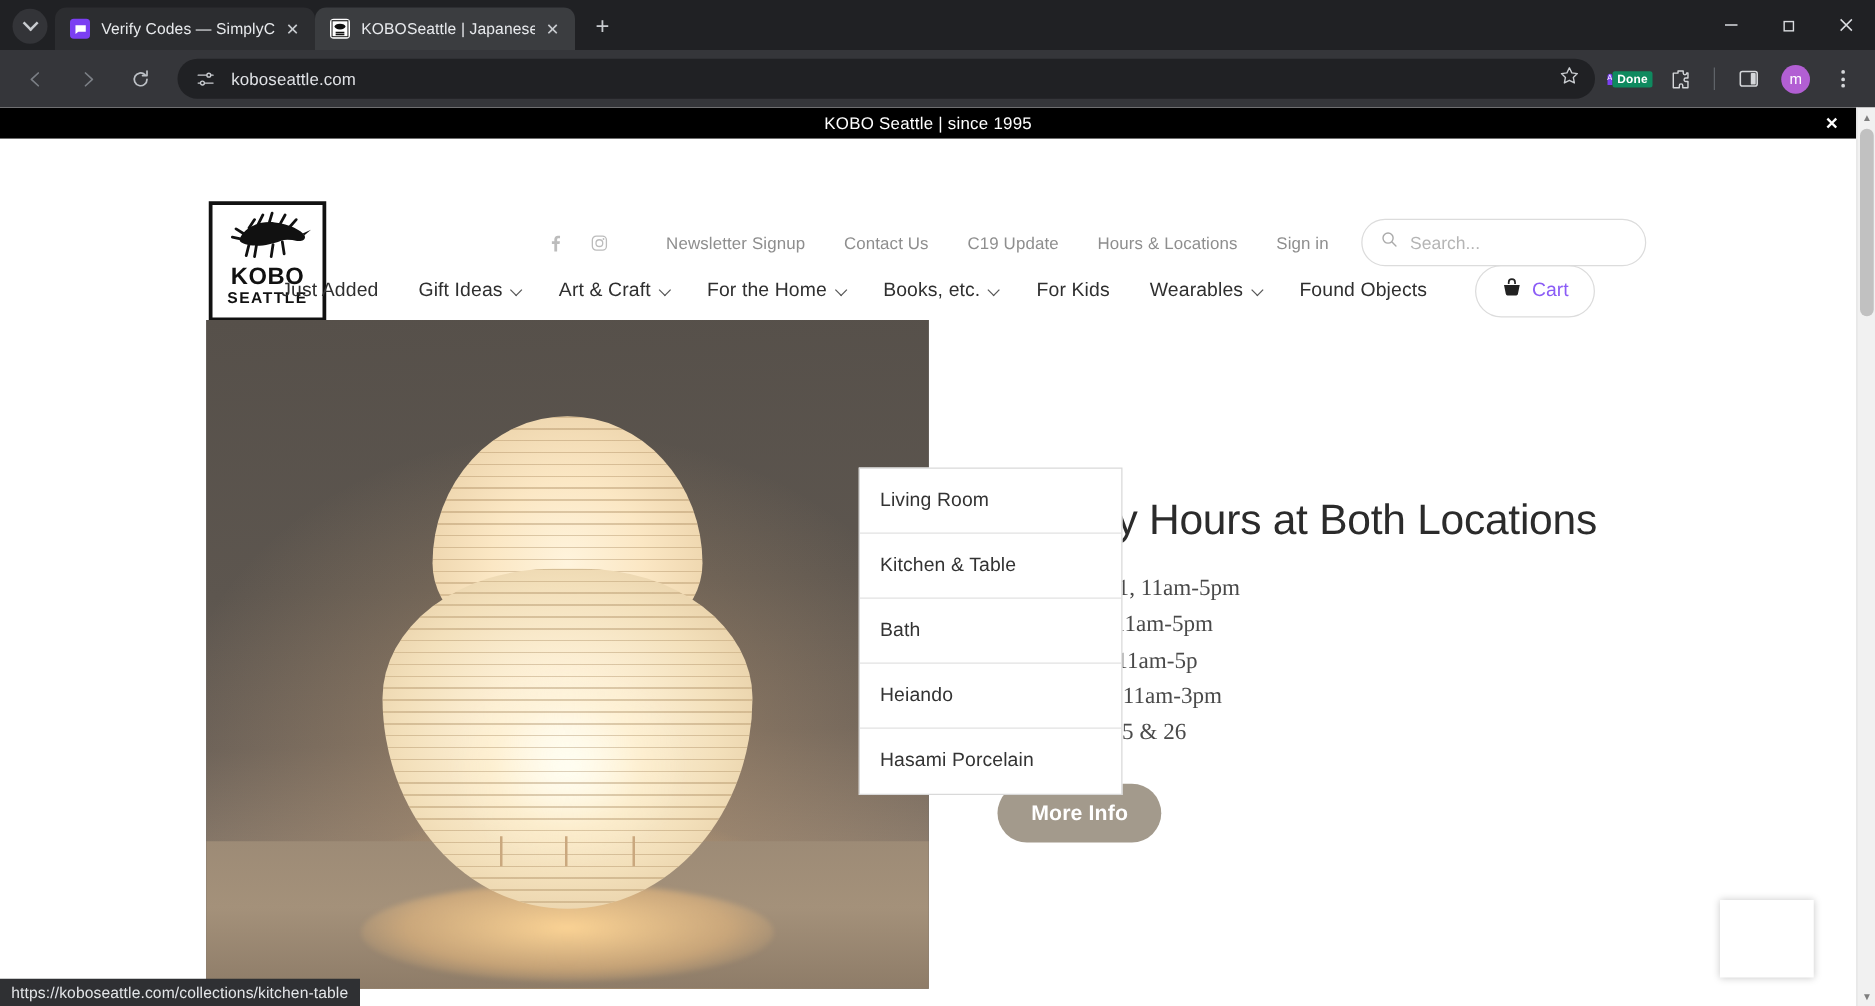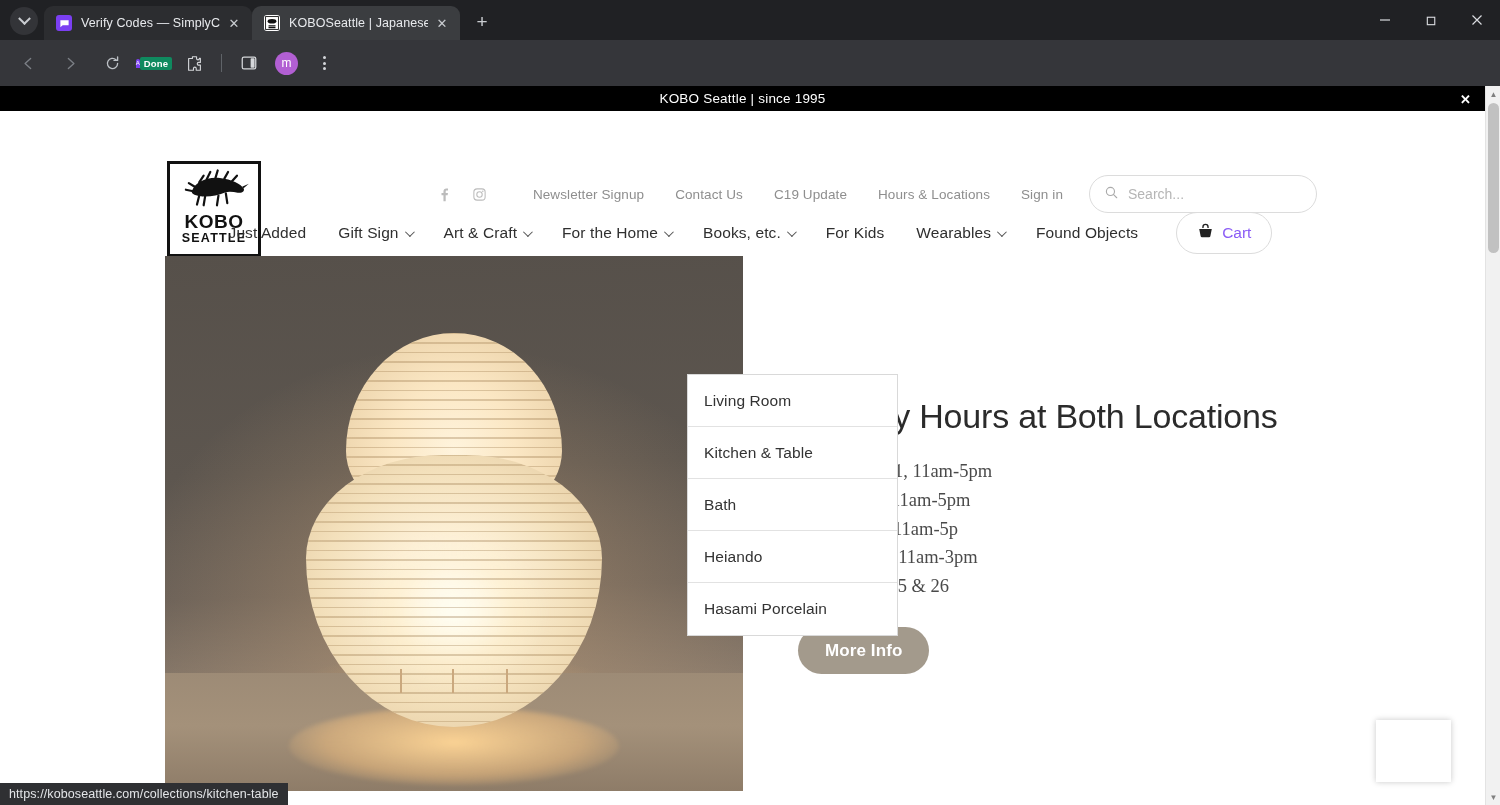--- a/index.html
+++ b/index.html
@@ -366,20 +366,36 @@
           <path d="M7.5 4L14 10l-6.5 6" fill="none" stroke="currentColor" stroke-width="1.6" stroke-linecap="round" stroke-linejoin="round"></path>
         </svg>
     </div>
     <div class="navbtn">
       <svg width="17" height="17" viewBox="0 0 20 20">
         <path d="M16 10a6 6 0 1 1-1.9-4.4" fill="none" stroke="currentColor" stroke-width="1.6" stroke-linecap="round"></path>
         <path d="M16 2.2V6.4h-4.2" fill="none" stroke="currentColor" stroke-width="1.6" stroke-linecap="round" stroke-linejoin="round"></path>
       </svg>
     </div>
 
+    <div class="omnibox">
+      <span class="omni-icon">
+        <svg width="17" height="17" viewBox="0 0 20 20">
+          <circle cx="13" cy="6" r="1.8" fill="none" stroke="#c9ccd0" stroke-width="1.3"></circle>
+          <path d="M3 6h8M15 6h2" stroke="#c9ccd0" stroke-width="1.3" stroke-linecap="round"></path>
+          <circle cx="7" cy="13.5" r="1.8" fill="none" stroke="#c9ccd0" stroke-width="1.3"></circle>
+          <path d="M3 13.5h2M9 13.5h8" stroke="#c9ccd0" stroke-width="1.3" stroke-linecap="round"></path>
+        </svg>
+      </span>
+      <span class="omni-url">koboseattle.com</span>
+      <span class="omni-star">
+        <svg width="17" height="17" viewBox="0 0 20 20">
+            <path d="M10 2.6l2.3 4.8 5.2.7-3.8 3.6 1 5.2-4.7-2.5-4.7 2.5 1-5.2L2.5 8.1l5.2-.7z" fill="none" stroke="currentColor" stroke-width="1.3" stroke-linejoin="round"></path>
+          </svg>
+      </span>
+    </div>
 
     <div class="ext-done">
       <span class="cap">A</span>
       <span class="lbl">Done</span>
     </div>
 
     <div class="tb-icon">
       <svg width="19" height="19" viewBox="0 0 22 22">
         <path d="M8.6 3.2h4.8v2a1.6 1.6 0 1 0 3.2 0v-.1h1.2v4.6h-2a1.6 1.6 0 1 0 0 3.2h2v5.9H13v-2a1.6 1.6 0 1 0-3.2 0v2H4.2V5.2h4.4z" fill="none" stroke="currentColor" stroke-width="1.3" stroke-linejoin="round"></path>
       </svg>
@@ -458,21 +474,21 @@
             </span>
             <span class="search-ph">Search...</span>
           </span>
         </div>
 
         <div class="navbar">
           <span class="navitem">
             <span>Just Added</span>
           </span>
           <span class="navitem">
-            <span>Gift Sign</span>
+            <span>Gift Ideas</span>
             <i class="caret"></i>
           </span>
           <span class="navitem">
             <span>Art &amp; Craft</span>
             <i class="caret"></i>
           </span>
           <span class="navitem">
             <span>For the Home</span>
             <i class="caret"></i>
           </span>

